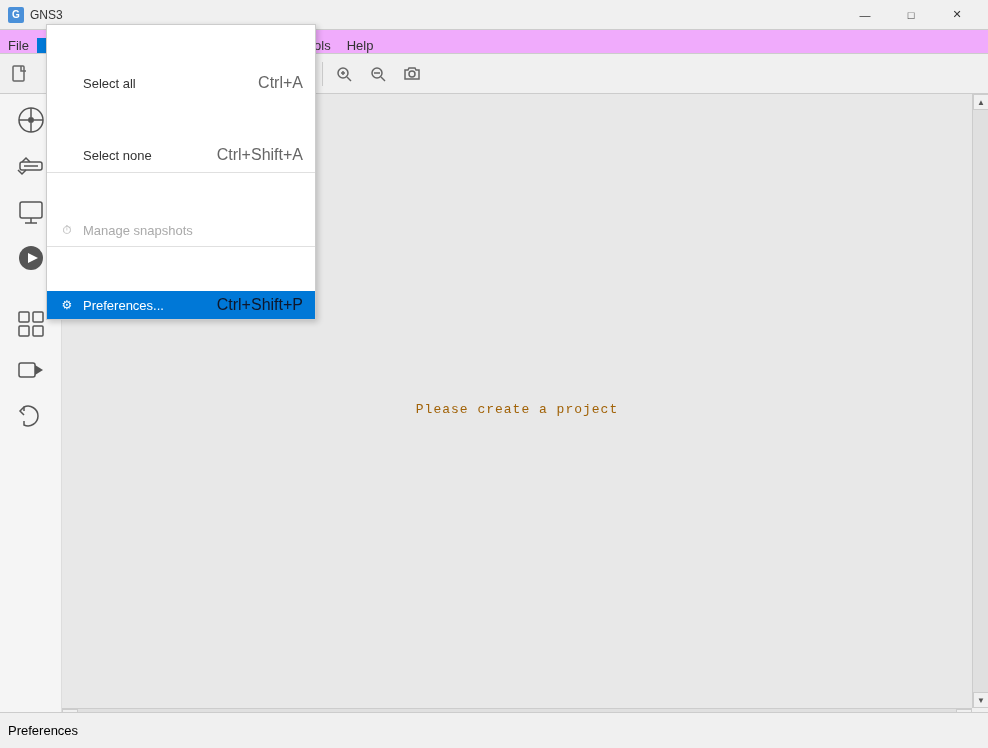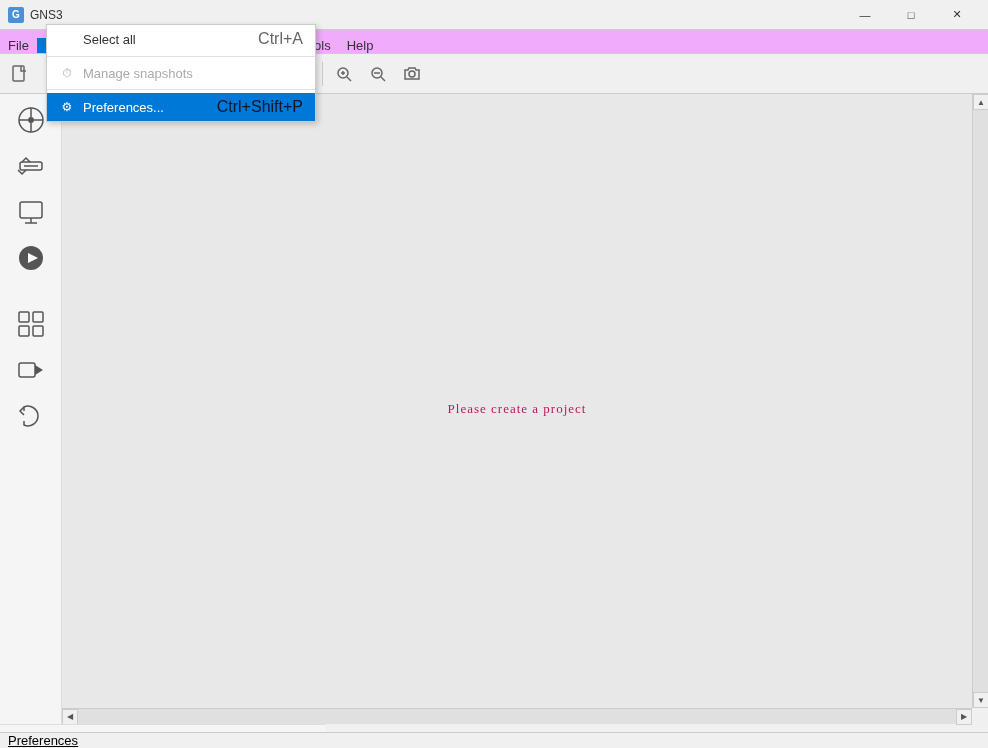--- a/index.html
+++ b/index.html
@@ -89,20 +89,21 @@
       z-index: 200;
       min-width: 270px;
     }
     .dropdown-item {
       display: flex;
       align-items: center;
       padding: 5px 12px;
       cursor: pointer;
       color: #333;
       justify-content: space-between;
+      margin-top: 44px;
     }
     .dropdown-item.highlighted {
       background: #0078d7;
       color: white;
     }
     .dropdown-item.disabled {
       color: #aaa;
       cursor: default;
     }
     .dropdown-item .item-left {
@@ -171,23 +172,23 @@
       cursor: pointer;
       border-radius: 4px;
       color: #555;
       font-size: 20px;
     }
     #canvas-placeholder {
       position: absolute;
       top: 50%;
       left: 50%;
       transform: translate(-50%, -50%);
-      font-family: Liberation Serif, serif;
+      font-family: Liberation Mono, monospace;
       font-size: 13px;
-      color: #be185d;
+      color: #a16207;
       letter-spacing: 1px;
     }
     .scrollbar-arrow {
       width: 16px;
       height: 16px;
       display: flex;
       align-items: center;
       justify-content: center;
       background: #f0f0f0;
       border: 1px solid #ccc;
@@ -209,27 +210,26 @@
       bottom: 24px;
       background: #e8e8e8;
     }
 
     
     #status-bar {
       position: absolute;
       bottom: 0;
       left: 0;
       right: 0;
-      height: 16px;
+      height: 36px;
       background: #f0f0f0;
       border-top: 1px solid #ccc;
       display: flex;
       align-items: center;
       padding: 0 8px;
-      text-decoration: underline;
     }
 
     
     #bottom-scrollbar {
       position: absolute;
       bottom: 24px;
       left: 62px;
       right: 16px;
       height: 16px;
       background: #f0f0f0;
@@ -326,20 +326,27 @@
   <div class="menu-item">Help</div>
 </div>
 
 <div id="edit-dropdown">
   <div class="dropdown-item">
     <span class="item-left">
       <span class="dropdown-icon"></span>
       <span>Select all</span>
     </span>
     <span class="shortcut">Ctrl+A</span>
+  </div>
+  <div class="dropdown-item">
+    <span class="item-left">
+      <span class="dropdown-icon"></span>
+      <span>Select none</span>
+    </span>
+    <span class="shortcut">Ctrl+Shift+A</span>
   </div>
   <div class="dropdown-separator"></div>
   <div class="dropdown-item disabled">
     <span class="item-left">
       <span class="dropdown-icon" style="font-size:12px;">⏱</span>
       <span>Manage snapshots</span>
     </span>
     <span class="shortcut"></span>
   </div>
   <div class="dropdown-separator"></div>

